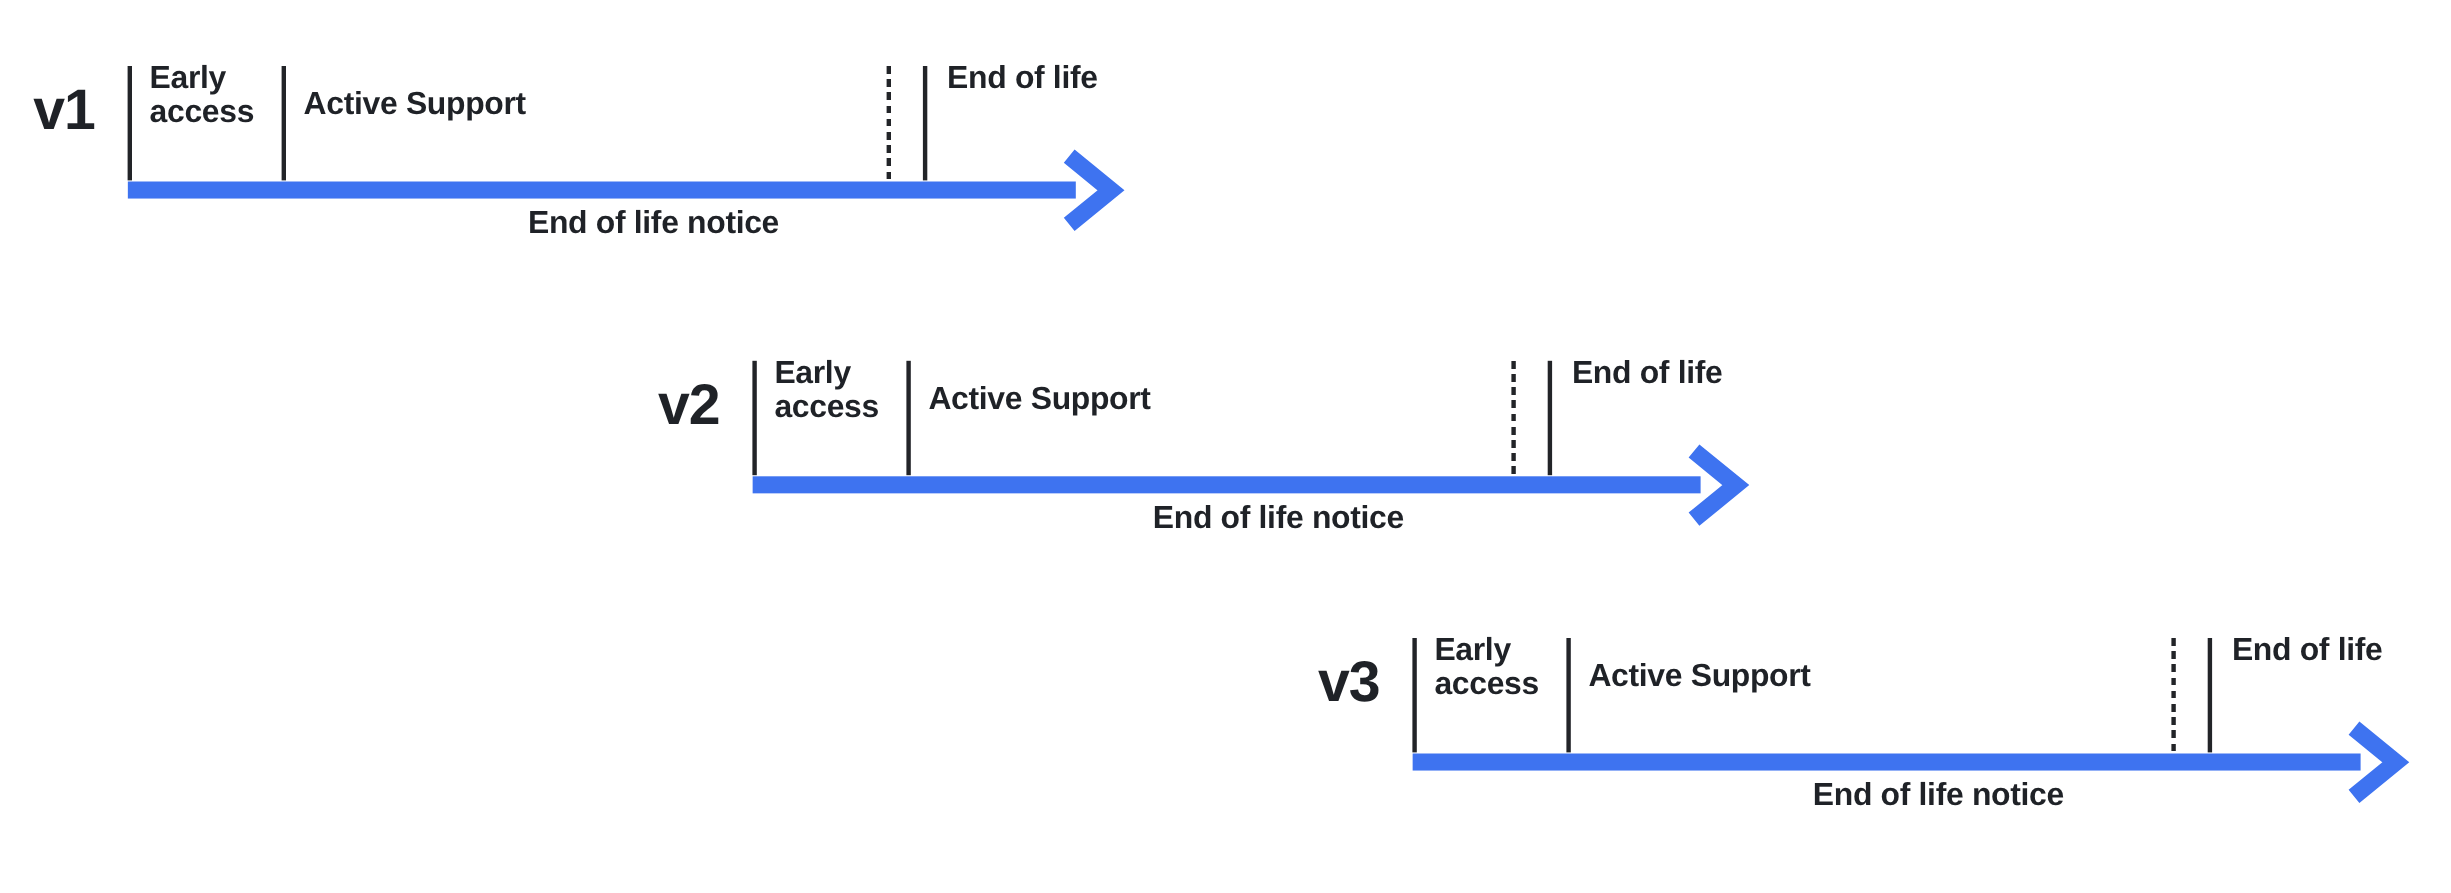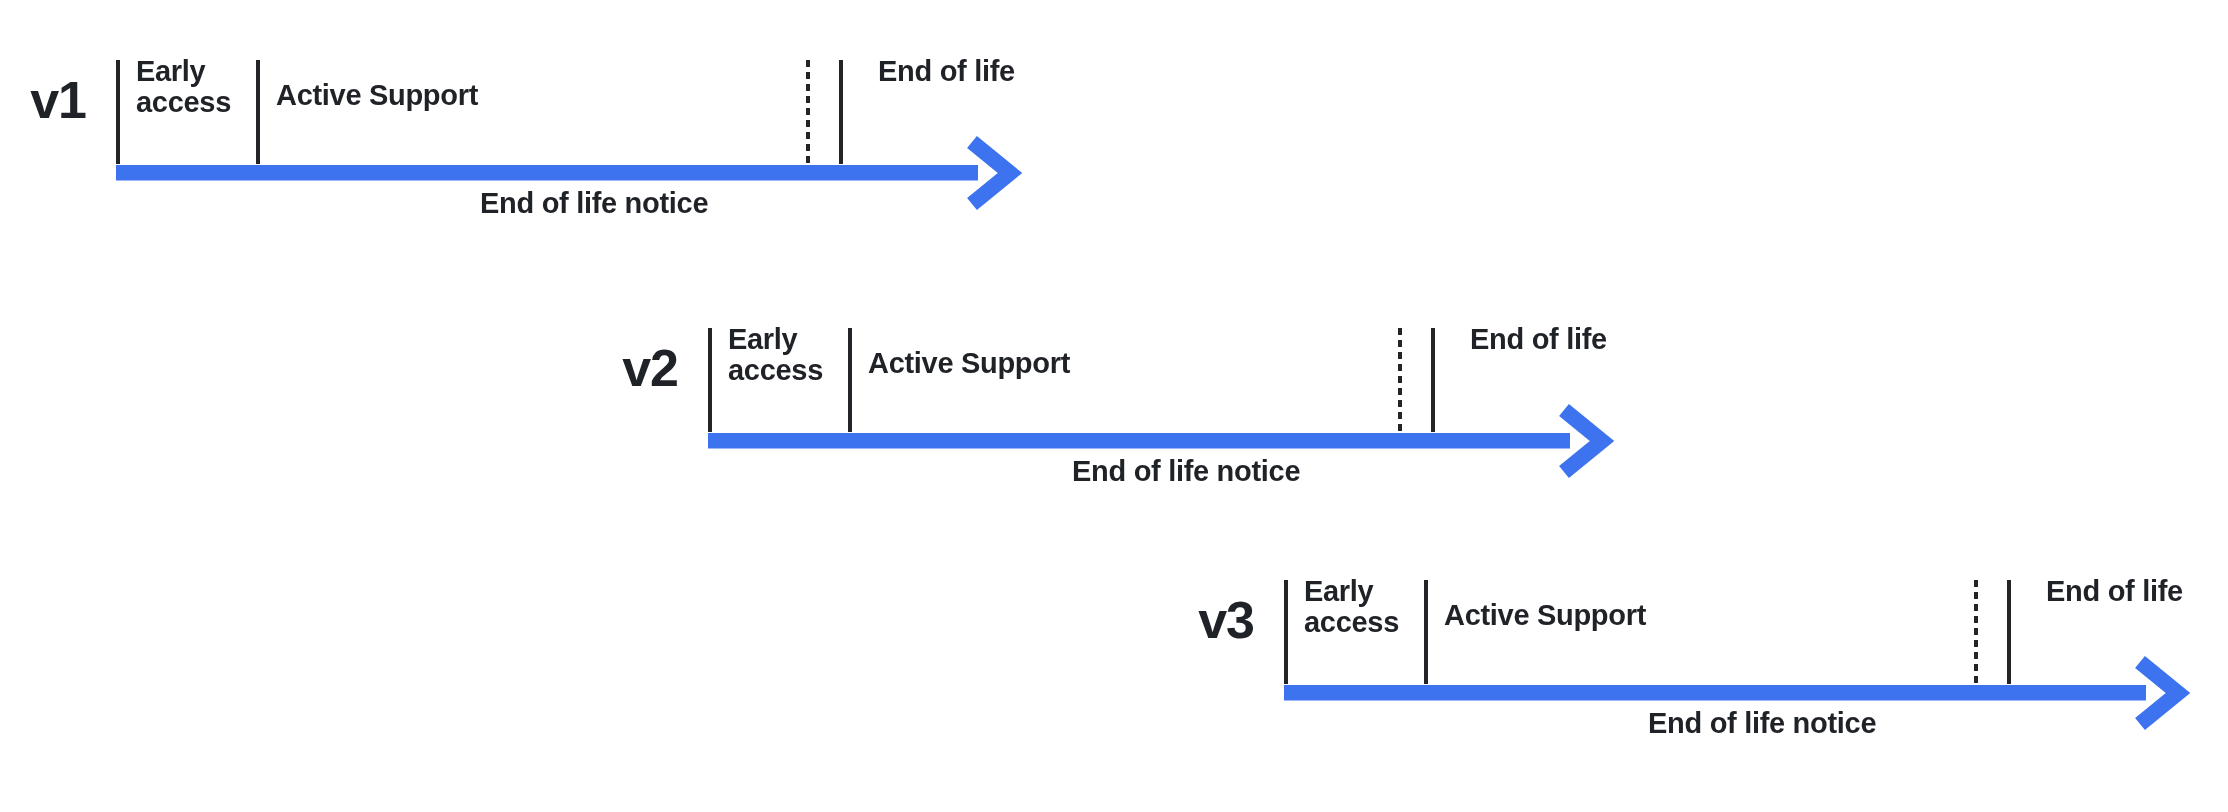--- a/index.html
+++ b/index.html
@@ -18,21 +18,21 @@
     overflow: hidden;
     font-family: "Liberation Sans", sans-serif;
     color: var(--text);
   }
   .row {
     position: absolute;
     width: 1060px;
     height: 250px;
   }
   .row-1 { left: 0px;    top: 12px;   }
-  .row-2 { left: 592px;  top: 280px; }
+  .row-2 { left: 568px;  top: 280px; }
   .row-3 { left: 1168px; top: 532px; }
 
   .vlabel {
     position: absolute;
     left: 0px;
     top: 62px;
     width: 86px;
     text-align: right;
     font-size: 52px;
     line-height: 52px;
@@ -59,21 +59,21 @@
     position: absolute;
     top: 44px;
     font-size: 29px;
     line-height: 31px;
     font-weight: bold;
     letter-spacing: -0.3px;
     color: var(--text);
   }
   .phase-early  { left: 136px; width: 114px; }
   .phase-active { left: 276px; width: 420px; white-space: nowrap; margin-top: 24px; }
-  .phase-eol    { left: 861px; width: 230px; white-space: nowrap; margin-left: 17px; }
+  .phase-eol    { left: 861px; width: 230px; white-space: nowrap; }
   .phase-notice {
     left: 480px;
     top: 176px;
     width: 326px;
     text-align: left;
     white-space: nowrap;
   }
   .arrow {
     position: absolute;
     left: 116px;

